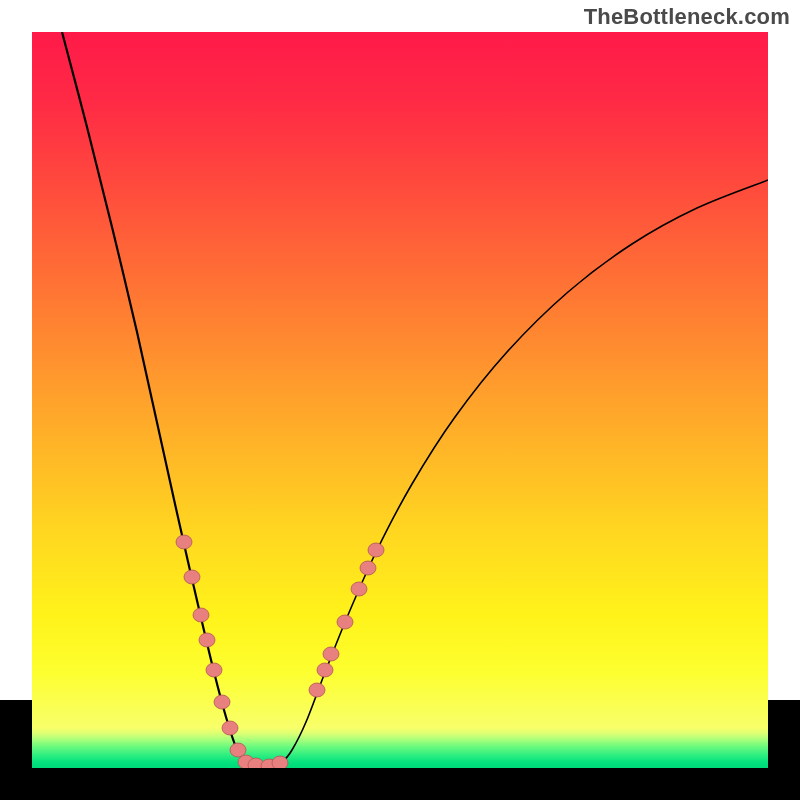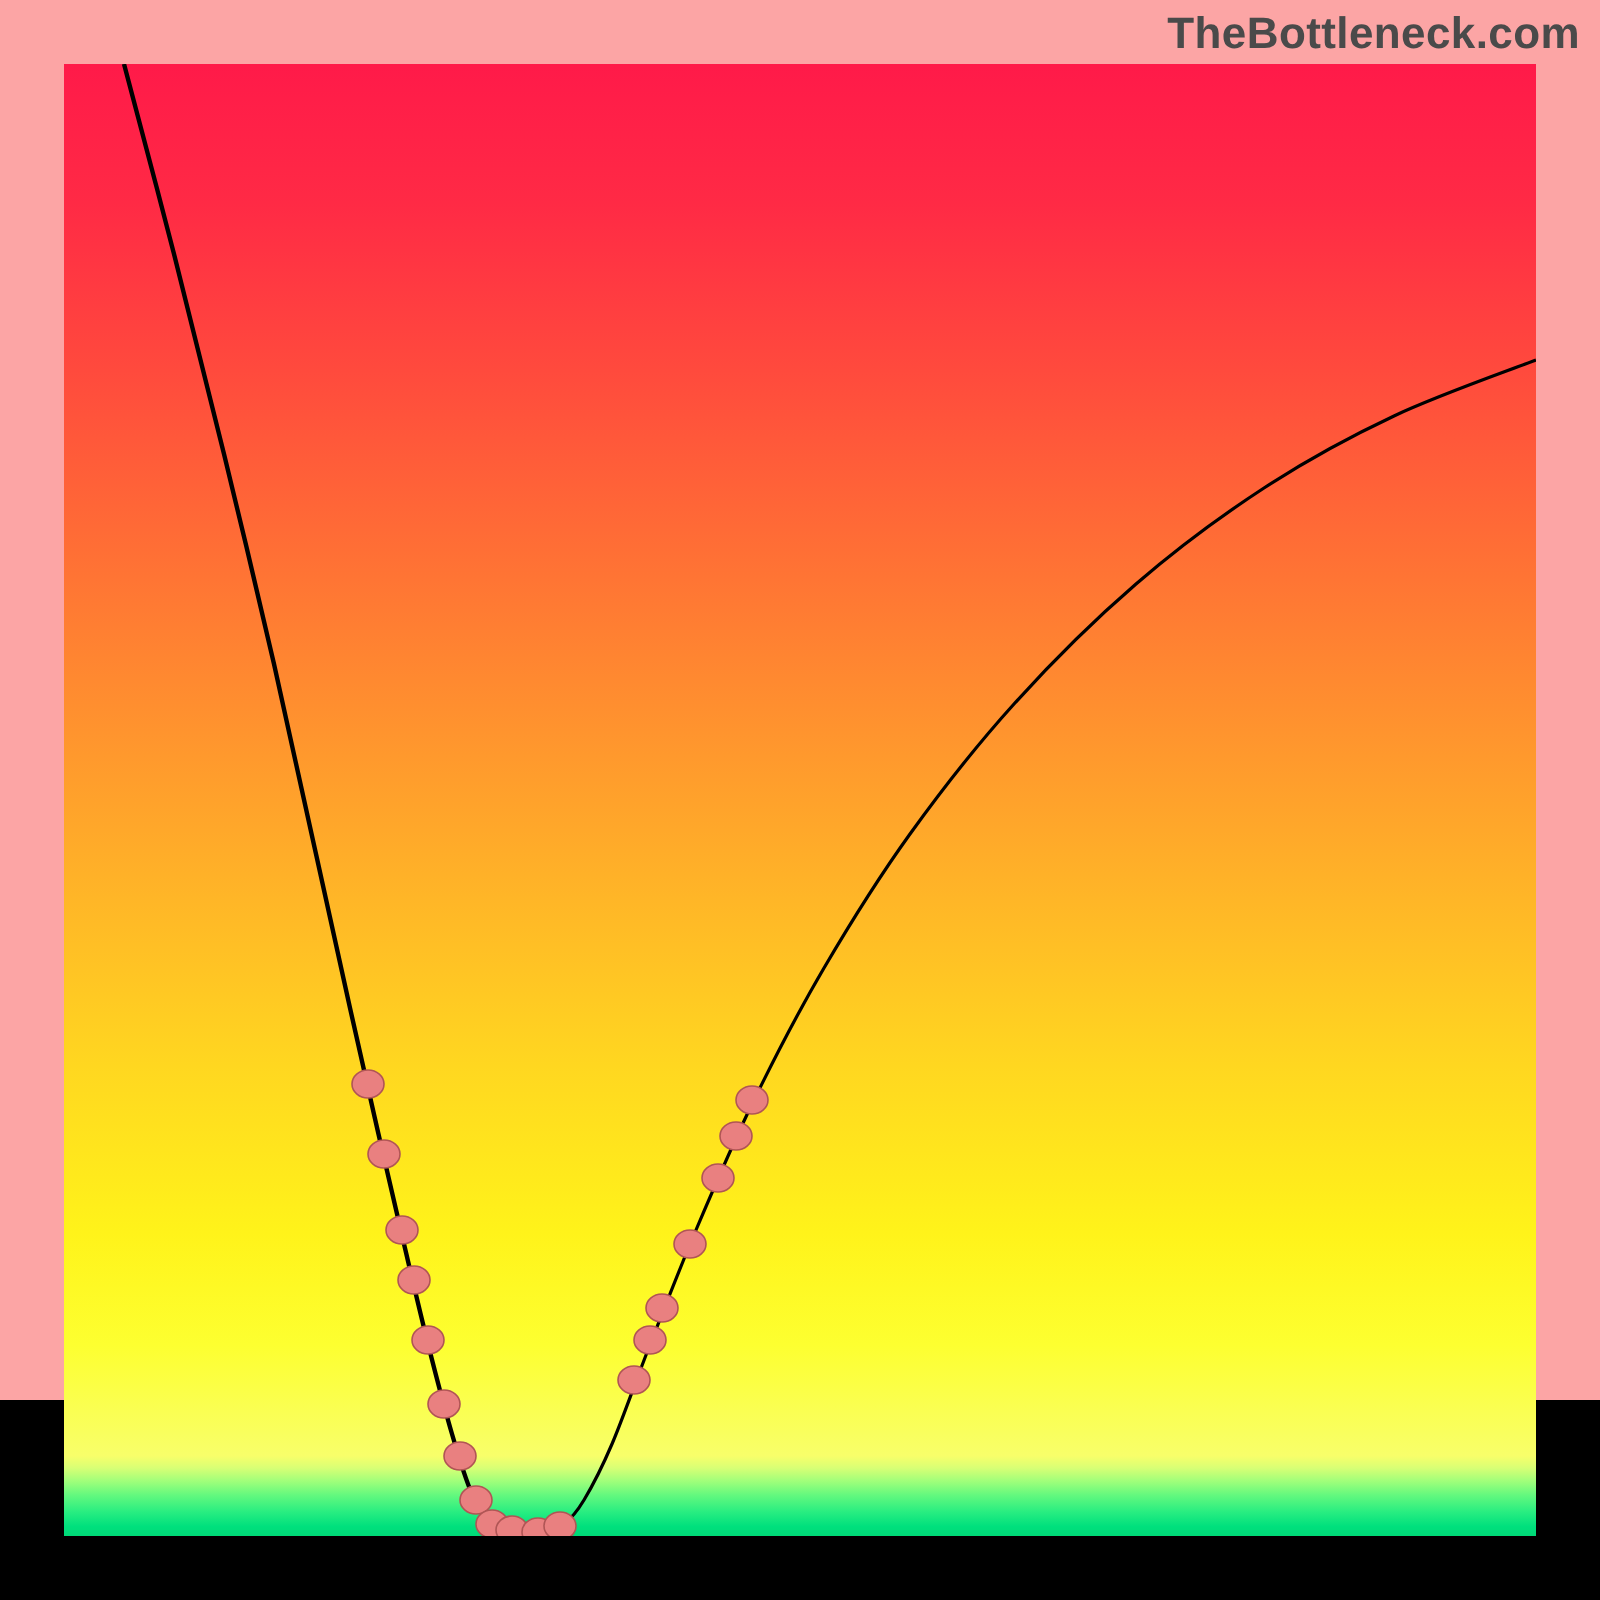--- a/index.html
+++ b/index.html
@@ -10,21 +10,21 @@
     background: #000;
     overflow: hidden;
     font-family: Arial, Helvetica, sans-serif;
   }
   .frame {
     position: absolute;
     top: 0;
     left: 0;
     width: 800px;
     height: 700px;
-    background: #fca5a5;
+    background: #ffffff;
   }
   .watermark {
     position: absolute;
     top: 4px;
     right: 10px;
     color: #4a4a4a;
     font-size: 22px;
     font-weight: 600;
     letter-spacing: 0.2px;
     z-index: 20;

